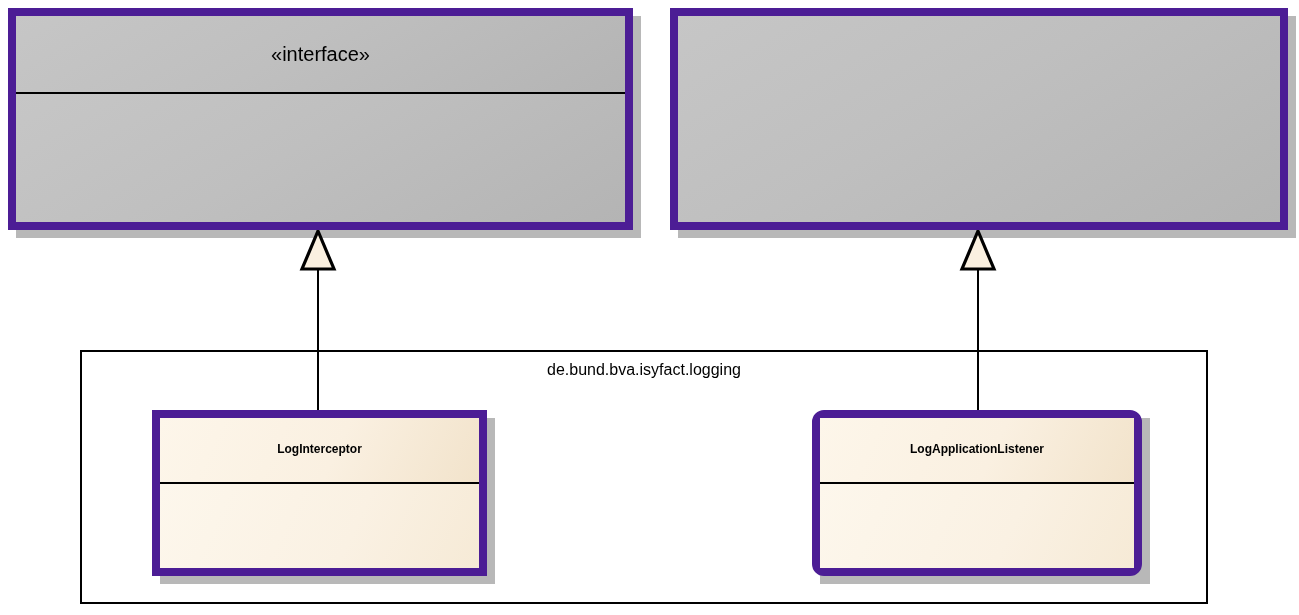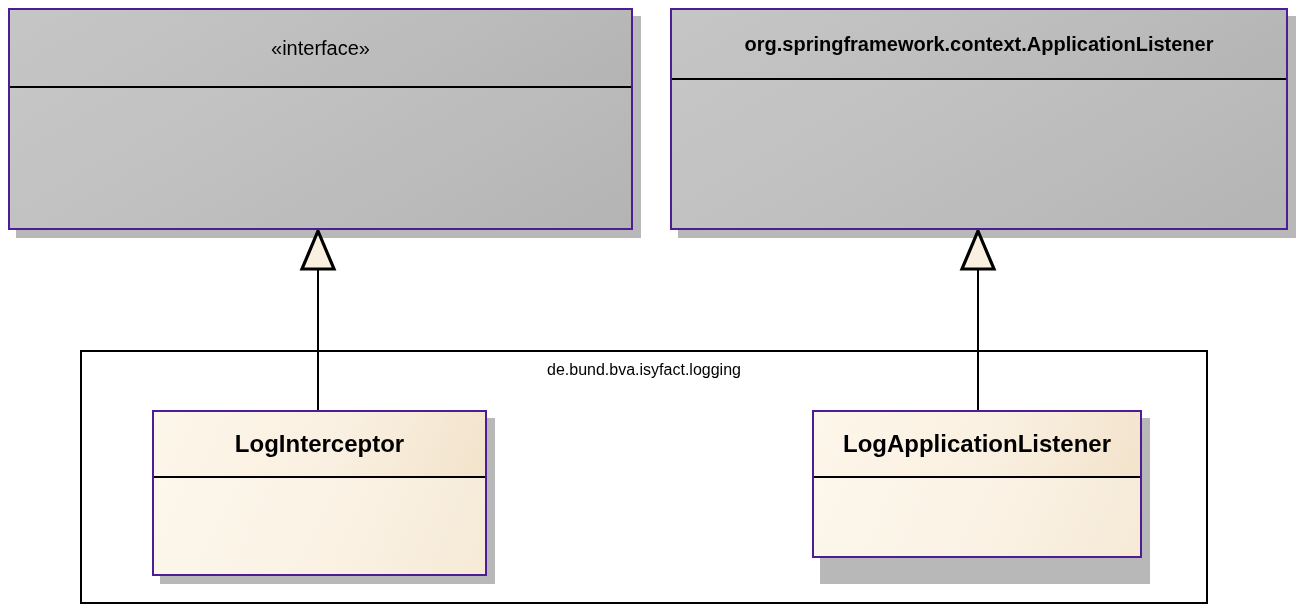--- a/index.html
+++ b/index.html
@@ -13,21 +13,21 @@
     height: 615px;
     background: #ffffff;
     font-family: "Liberation Sans", sans-serif;
     overflow: hidden;
   }
 
   
   .uml-box {
     position: absolute;
     box-sizing: border-box;
-    border: 2px solid #4c1d95;
+    border: 8px solid #4c1d95;
     display: flex;
     flex-direction: column;
   }
   .box-shadow-el {
     position: absolute;
     background: #b8b8b8;
     z-index: 0;
   }
 
   .uml-header {
@@ -66,21 +66,21 @@
   }
 
   
   .concrete .uml-header {
     background: linear-gradient(115deg, #fdf6ea 0%, #faf0e1 55%, #f2e3cb 100%);
   }
   .concrete .uml-body {
     background: linear-gradient(115deg, #fdf7ec 0%, #faf1e3 60%, #f6ead6 100%);
   }
   .concrete .cls-name {
-    font-size: 24px;
+    font-size: 12px;
     font-weight: bold;
     color: #000;
     line-height: 1.3;
   }
 
   
   #package-frame {
     position: absolute;
     box-sizing: border-box;
     border: 2px solid #000000;
@@ -113,23 +113,20 @@
   <div class="box-shadow-el" style="left:16px; top:16px; width:625px; height:222px;"></div>
   <div class="uml-box iface" style="left:8px; top:8px; width:625px; height:222px; z-index:2;">
     <div class="uml-header" style="height:78px;">
       <div class="stereotype">«interface»</div>
     </div>
     <div class="uml-body"></div>
   </div>
 
   <div class="box-shadow-el" style="left:678px; top:16px; width:618px; height:222px;"></div>
   <div class="uml-box iface" style="left:670px; top:8px; width:618px; height:222px; z-index:2;">
-    <div class="uml-header" style="height:70px;">
-      <div class="cls-name">org.springframework.context.ApplicationListener</div>
-    </div>
     <div class="uml-body"></div>
   </div>
 
   <div class="gen-line" style="left:317px; top:268px; height:142px;"></div>
   <div class="gen-arrow" style="left:296px; top:228px; width:44px; height:44px;">
     <svg class="arrow-svg" width="44" height="44" viewBox="0 0 44 44" aria-hidden="true">
       <polygon points="22,3 38,41 6,41" fill="#faf0e0" stroke="#000000" stroke-width="3.2" stroke-linejoin="miter"></polygon>
     </svg>
   </div>
 
@@ -145,20 +142,20 @@
 
   <div class="box-shadow-el" style="left:160px; top:418px; width:335px; height:166px;"></div>
   <div class="uml-box concrete" style="left:152px; top:410px; width:335px; height:166px; z-index:4;">
     <div class="uml-header" style="height:66px;">
       <div class="cls-name">LogInterceptor</div>
     </div>
     <div class="uml-body"></div>
   </div>
 
   <div class="box-shadow-el" style="left:820px; top:418px; width:330px; height:166px;"></div>
-  <div class="uml-box concrete" style="left:812px; top:410px; width:330px; height:148px; z-index:4;">
+  <div class="uml-box concrete" style="left:812px; top:410px; width:330px; height:166px; z-index:4;border-radius:12px;">
     <div class="uml-header" style="height:66px;">
       <div class="cls-name">LogApplicationListener</div>
     </div>
     <div class="uml-body"></div>
   </div>
 
 </div>
 
 </body></html>

